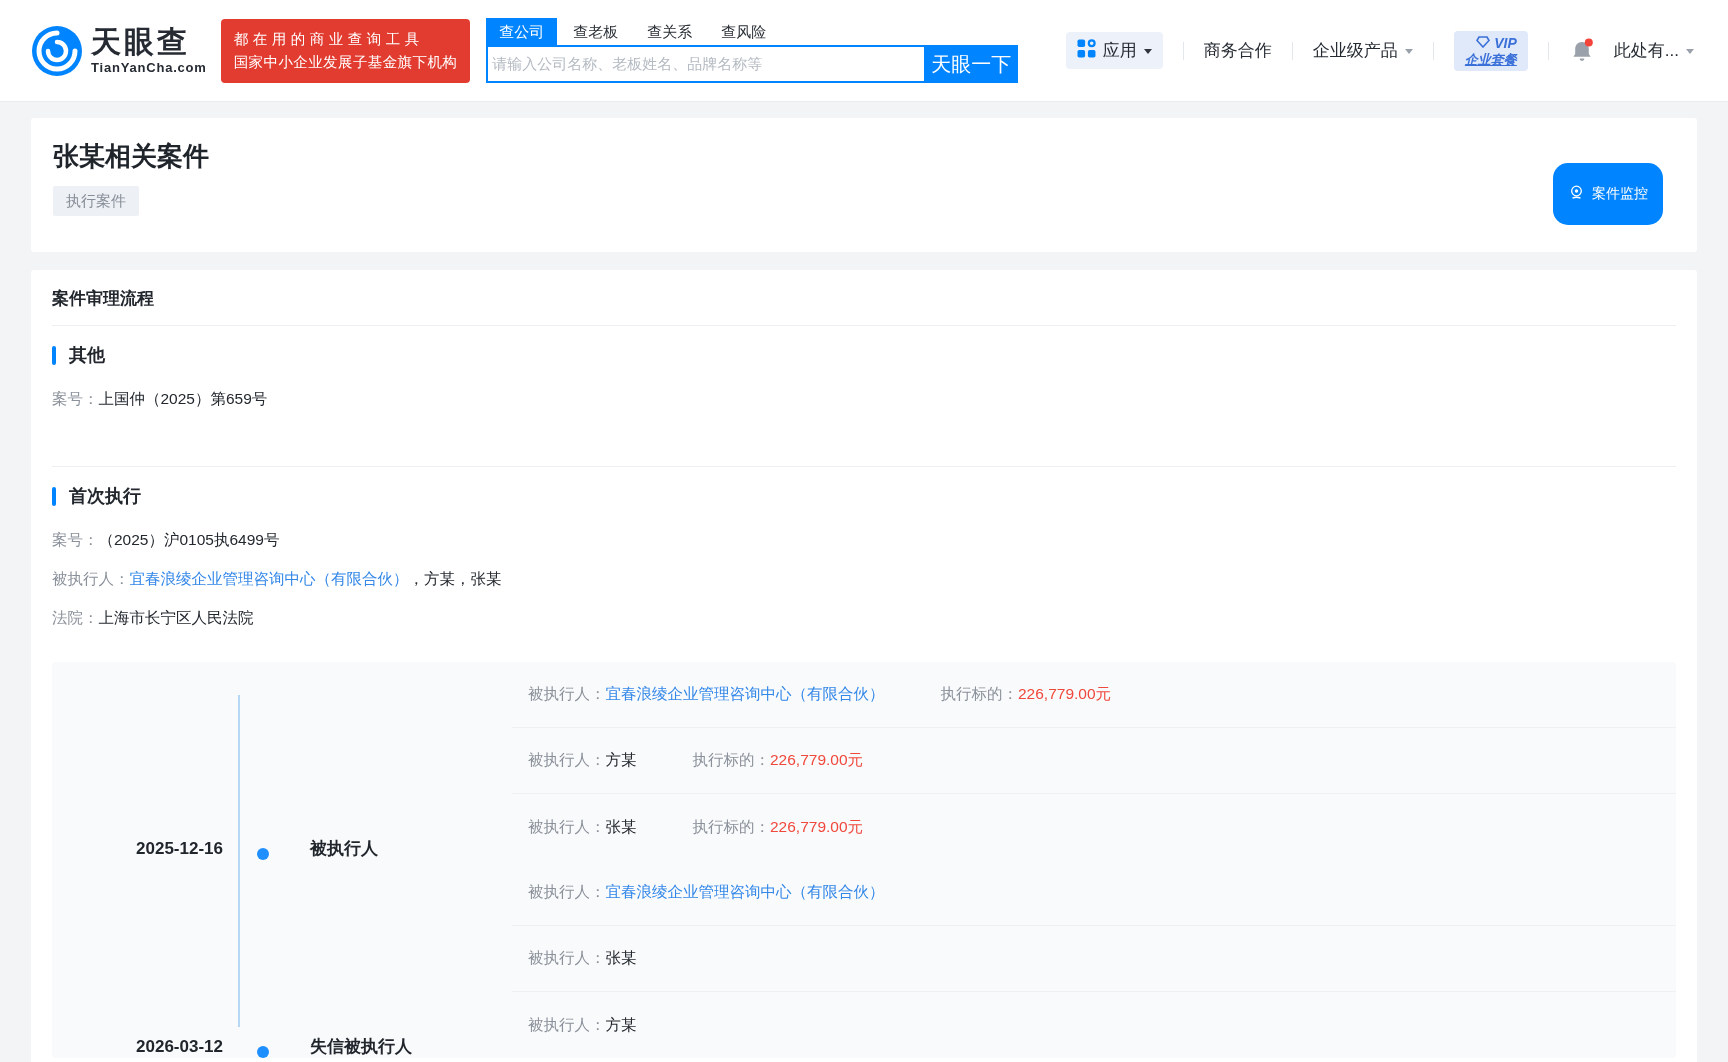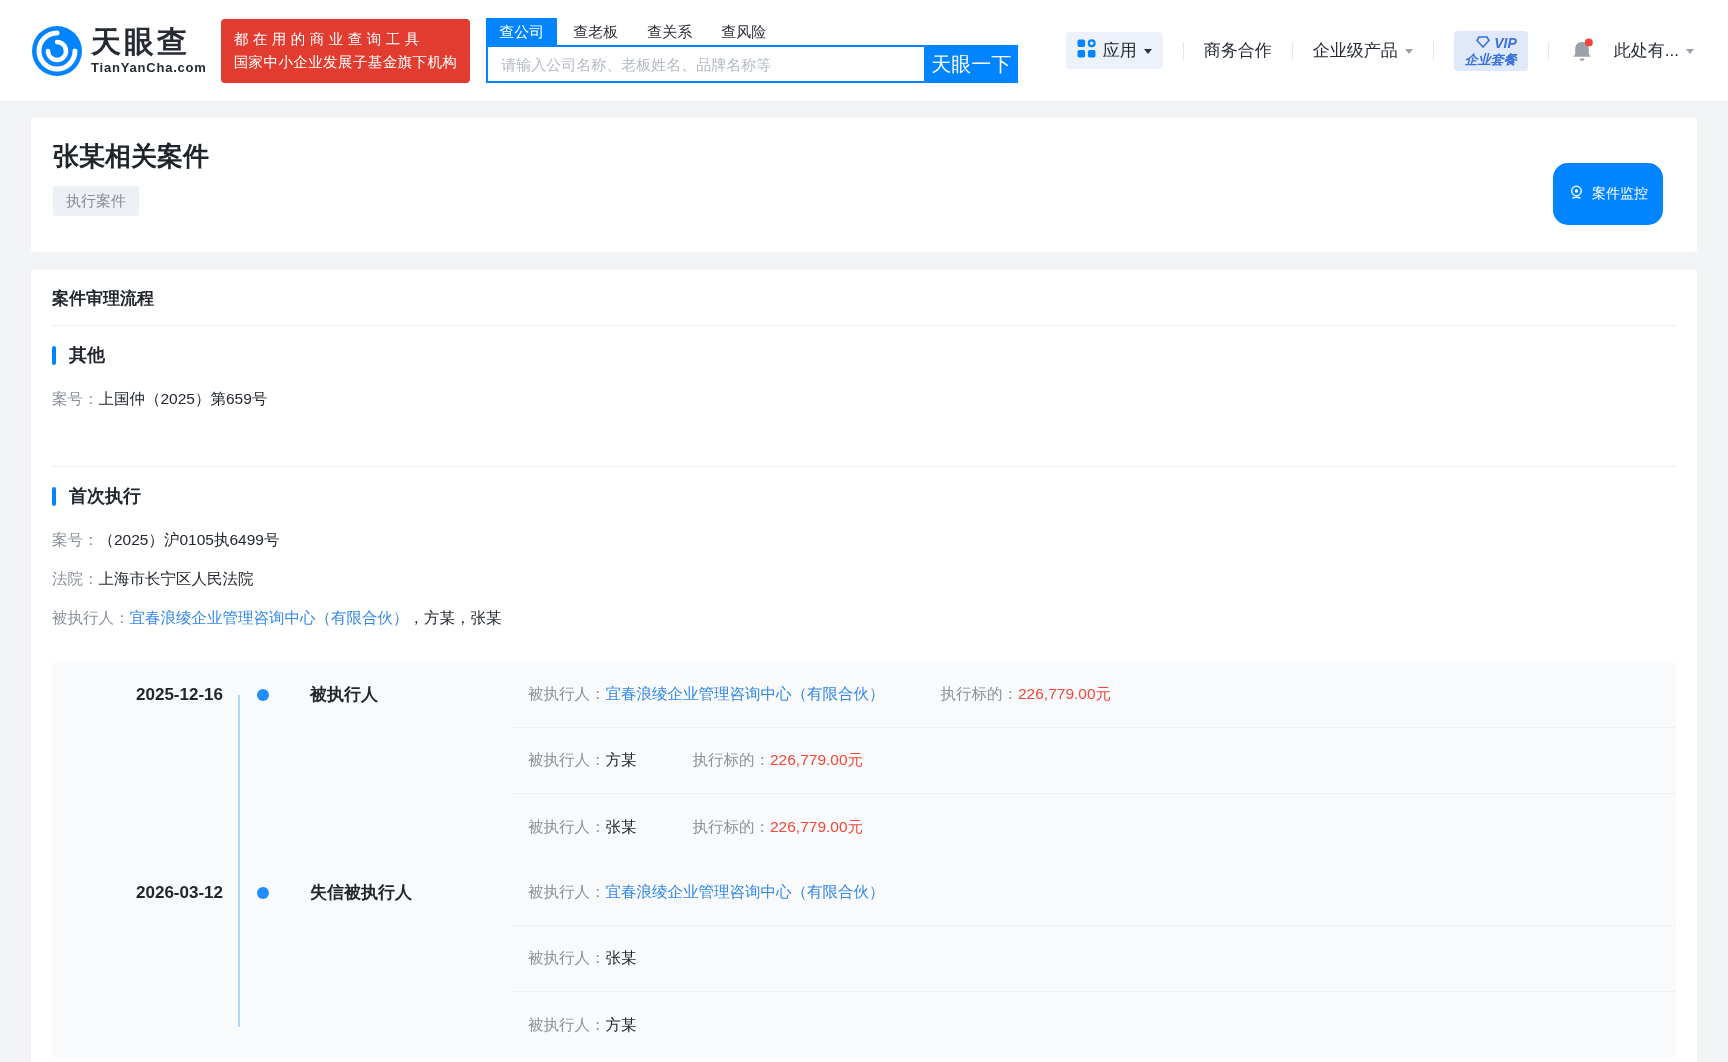--- a/index.html
+++ b/index.html
@@ -15,34 +15,34 @@
   .logo-en { font-size:13px; font-weight:bold; color:#262b33; letter-spacing:0.8px; margin-top:3px; }
   .banner { margin-left:14px; background:#e23c30; color:#fff; border-radius:4px; padding:9px 13px; font-size:14.5px; line-height:23px; }
   .banner-l1 { letter-spacing:4.5px; }
   .banner-l2 { letter-spacing:0.4px; }
 
   .search { margin-left:16px; width:532px; }
   .tabs { display:flex; align-items:center; }
   .tab { font-size:15px; color:#2a2f36; padding:4px 0; margin-right:29px; cursor:pointer; line-height:19px; }
   .tab.active { background:#0084ff; color:#fff; padding:4px 13px; margin-right:16px; }
   .search-row { display:flex; height:38px; }
-  .search-input { flex:1; border:2px solid #0084ff; border-right:none; padding:0 13px; font-size:15px; outline:none; color:#b91c1c; }
+  .search-input { flex:1; border:2px solid #0084ff; border-right:none; padding:0 4px; font-size:15px; outline:none; color:#b91c1c;font-family:Liberation Serif, serif; }
   .search-input::placeholder { color:#b4bac2; }
   .search-btn { width:94px; background:#0084ff; color:#fff; font-size:20px; border:none; cursor:pointer; }
 
   .nav { margin-left:auto; display:flex; align-items:center; }
   .chip-apps { display:flex; align-items:center; background:#edf2fa; border-radius:4px; padding:7px 11px; cursor:pointer; }
   .chip-apps-label { font-size:17px; margin-left:7px; color:#262b33; }
   .nav-sep { width:1px; height:18px; background:#e3e6ea; margin:0 20px; }
   .nav-link { font-size:17px; color:#262b33; cursor:pointer; display:flex; align-items:center; white-space:nowrap; }
   .caret { width:0; height:0; border:4.5px solid transparent; border-top:5.5px solid #30353c; margin-left:7px; position:relative; top:3px; }
   .caret.gray { border-top-color:#9aa1ab; }
   .vip-chip { background:#dfe9fa; border-radius:4px; padding:4px 11px; text-align:center; cursor:pointer; color:#3a70d8; font-style:italic; font-weight:bold; }
   .vip-l1 { font-size:14px; display:flex; align-items:center; gap:4px; justify-content:flex-end; line-height:16px; }
-  .vip-l2 { font-size:13px; margin-top:1px; line-height:15px; }
+  .vip-l2 { font-size:13px; margin-top:1px; line-height:15px;text-decoration:underline; }
   .bell { position:relative; cursor:pointer; display:flex; }
   .user { margin-left:19px; }
 
   
   .page { padding:16px 31px 0; }
   .card { background:#fff; border-radius:3px; }
   .card1 { display:flex; justify-content:space-between; padding:24px 34px 27px 22px; }
   .page-title { font-size:26px; font-weight:bold; color:#20252c; line-height:28px; }
   .tag { display:inline-block; margin-top:16px; background:#edf0f4; color:#878e98; font-size:15px; padding:6px 13px; border-radius:2px; line-height:18px; }
   .monitor-btn { align-self:flex-start; margin-top:21px; display:flex; align-items:center; gap:7px; background:#0084ff; color:#fff; font-size:14px; border:none; border-radius:15px; padding:21px 15px; cursor:pointer; }
@@ -56,21 +56,21 @@
   .group-name { font-size:18px; font-weight:bold; color:#22272e; line-height:24px; }
   .field { margin-top:21px; font-size:15.5px; line-height:21px; }
   .field + .field { margin-top:18px; }
   .f-label { color:#8b919b;text-align:center; }
   .f-link { color:#3287e8; cursor:pointer; }
 
   
   .tl-box { margin-top:34px; background:#f9fafb; border-radius:4px; position:relative; height:396px; overflow:hidden; }
   .tl-line { position:absolute; left:186px; top:33px; width:2px; height:332px; background:#b7d8f5; }
   .tl-entry { display:flex; }
-  .tl-left { width:460px; flex-shrink:0; display:flex; align-items:flex-start; padding-top:22px;gap:24px; }
+  .tl-left { width:460px; flex-shrink:0; display:flex; align-items:flex-end; padding-top:22px;gap:24px; }
   .tl-date { width:171px; text-align:right; font-size:17px; font-weight:bold; color:#21262d; line-height:22px; }
   .tl-dot { width:12px; height:12px; border-radius:50%; background:#1f8fff; margin:5px 0 0 10px; position:relative; z-index:1; flex-shrink:0; }
   .tl-event { margin-left:17px; font-size:17px; font-weight:bold; color:#21262d; line-height:22px; }
   .tl-rows { flex:1; }
   .tl-row { height:66px; display:flex; align-items:center; padding-left:16px; font-size:15.5px; border-bottom:1px solid #eef1f4; }
   .tl-row.last { border-bottom:none; }
   .tl-amt { margin-left:56px; }
   .money { color:#f0483c; }
 </style>
 </head>
@@ -183,22 +183,22 @@
             <span class="group-name">其他</span>
           </div>
           <div class="field"><span class="f-label">案号：</span><span class="f-text">上国仲（2025）第659号</span></div>
         </div>
         <div class="group">
           <div class="group-head">
             <span class="group-bar"></span>
             <span class="group-name">首次执行</span>
           </div>
           <div class="field"><span class="f-label">案号：</span><span class="f-text">（2025）沪0105执6499号</span></div>
+          <div class="field"><span class="f-label">被执行人：</span><span class="f-link">宜春浪绫企业管理咨询中心（有限合伙）</span><span class="f-text">，方某，张某</span></div>
           <div class="field"><span class="f-label">法院：</span><span class="f-text">上海市长宁区人民法院</span></div>
-          <div class="field"><span class="f-label">被执行人：</span><span class="f-link">宜春浪绫企业管理咨询中心（有限合伙）</span><span class="f-text">，方某，张某</span></div>
         </div>
       </div>
     <div class="tl-box">
       <div class="tl-line"></div>
       <div id="timeline">
           <div class="tl-entry">
             <div class="tl-left">
               <div class="tl-date">2025-12-16</div>
               <div class="tl-dot"></div>
               <div class="tl-event">被执行人</div>

